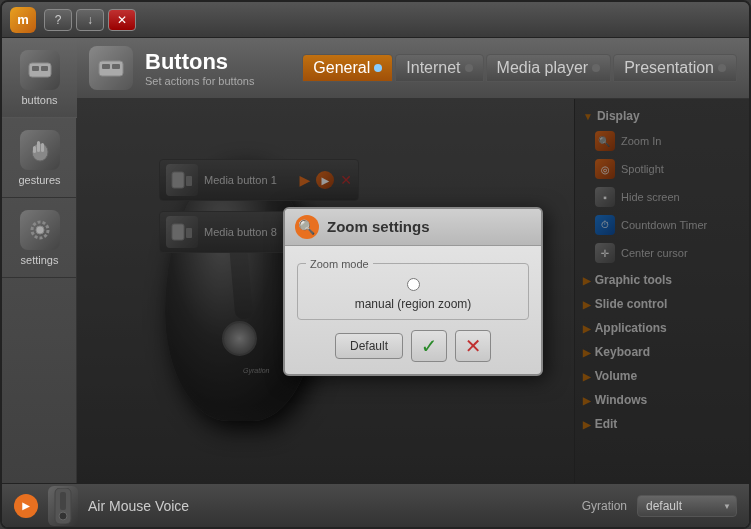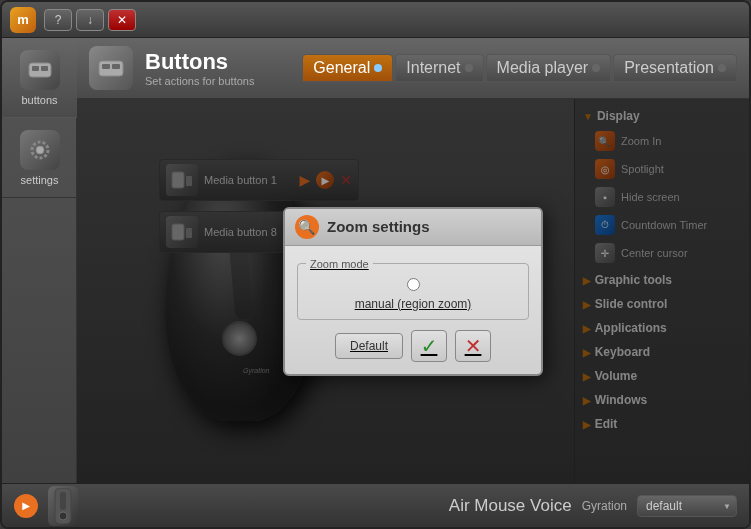--- a/index.html
+++ b/index.html
@@ -262,21 +262,21 @@
       font-size: 10px;
       cursor: pointer;
     }
     .device-icon {
       width: 30px; height: 40px;
       background: linear-gradient(135deg, #666, #333);
       border-radius: 6px;
       display: flex; align-items: center; justify-content: center;
       color: #aaa; font-size: 16px;
     }
-    .device-name { color: #ccc; font-size: 17px; flex: 1; text-align: right; }
+    .device-name { color: #ccc; font-size: 14px; flex: 1; }
     .profile-label { color: #aaa; font-size: 12px; }
     .profile-select {
       background: linear-gradient(180deg, #666, #444);
       border: 1px solid #555;
       border-radius: 4px;
       color: #ccc;
       font-size: 12px;
       padding: 3px 20px 3px 8px;
       cursor: pointer;
       appearance: none;
@@ -330,21 +330,21 @@
       border-radius: 50%;
       display: flex; align-items: center; justify-content: center;
       color: white;
       font-size: 14px;
     }
     .modal-title-text {
       font-size: 15px;
       font-weight: bold;
       color: #333;
     }
-    .modal-body { padding: 12px; text-decoration: underline; }
+    .modal-body { padding: 12px; }
     .modal-fieldset {
       border: 1px solid #aaa;
       border-radius: 4px;
       padding: 8px;
       margin-bottom: 10px;
     }
     .modal-fieldset legend {
       font-size: 11px;
       color: #555;
       padding: 0 4px;
@@ -442,20 +442,31 @@
     <div class="sidebar">
       <div class="sidebar-item active">
         <div class="sidebar-icon">
           <svg width="28" height="28" viewBox="0 0 28 28" fill="none">
             <rect x="3" y="7" width="22" height="14" rx="3" fill="#aaa" stroke="#888" stroke-width="1"></rect>
             <rect x="6" y="10" width="7" height="5" rx="1" fill="#666"></rect>
             <rect x="15" y="10" width="7" height="5" rx="1" fill="#666"></rect>
           </svg>
         </div>
         <span>buttons</span>
+      </div>
+      <div class="sidebar-item">
+        <div class="sidebar-icon">
+          <svg width="28" height="28" viewBox="0 0 28 28" fill="none">
+            <ellipse cx="14" cy="16" rx="8" ry="9" fill="#888" stroke="#666"></ellipse>
+            <rect x="11" y="5" width="3" height="11" rx="1.5" fill="#aaa"></rect>
+            <rect x="15" y="7" width="3" height="9" rx="1.5" fill="#aaa"></rect>
+            <rect x="7" y="10" width="3" height="7" rx="1.5" fill="#aaa"></rect>
+          </svg>
+        </div>
+        <span>gestures</span>
       </div>
       <div class="sidebar-item">
         <div class="sidebar-icon">
           <svg width="28" height="28" viewBox="0 0 28 28" fill="none">
             <circle cx="14" cy="14" r="4" fill="#aaa" stroke="#888"></circle>
             <circle cx="14" cy="14" r="8" fill="none" stroke="#888" stroke-width="3" stroke-dasharray="3 2"></circle>
           </svg>
         </div>
         <span>settings</span>
       </div>

